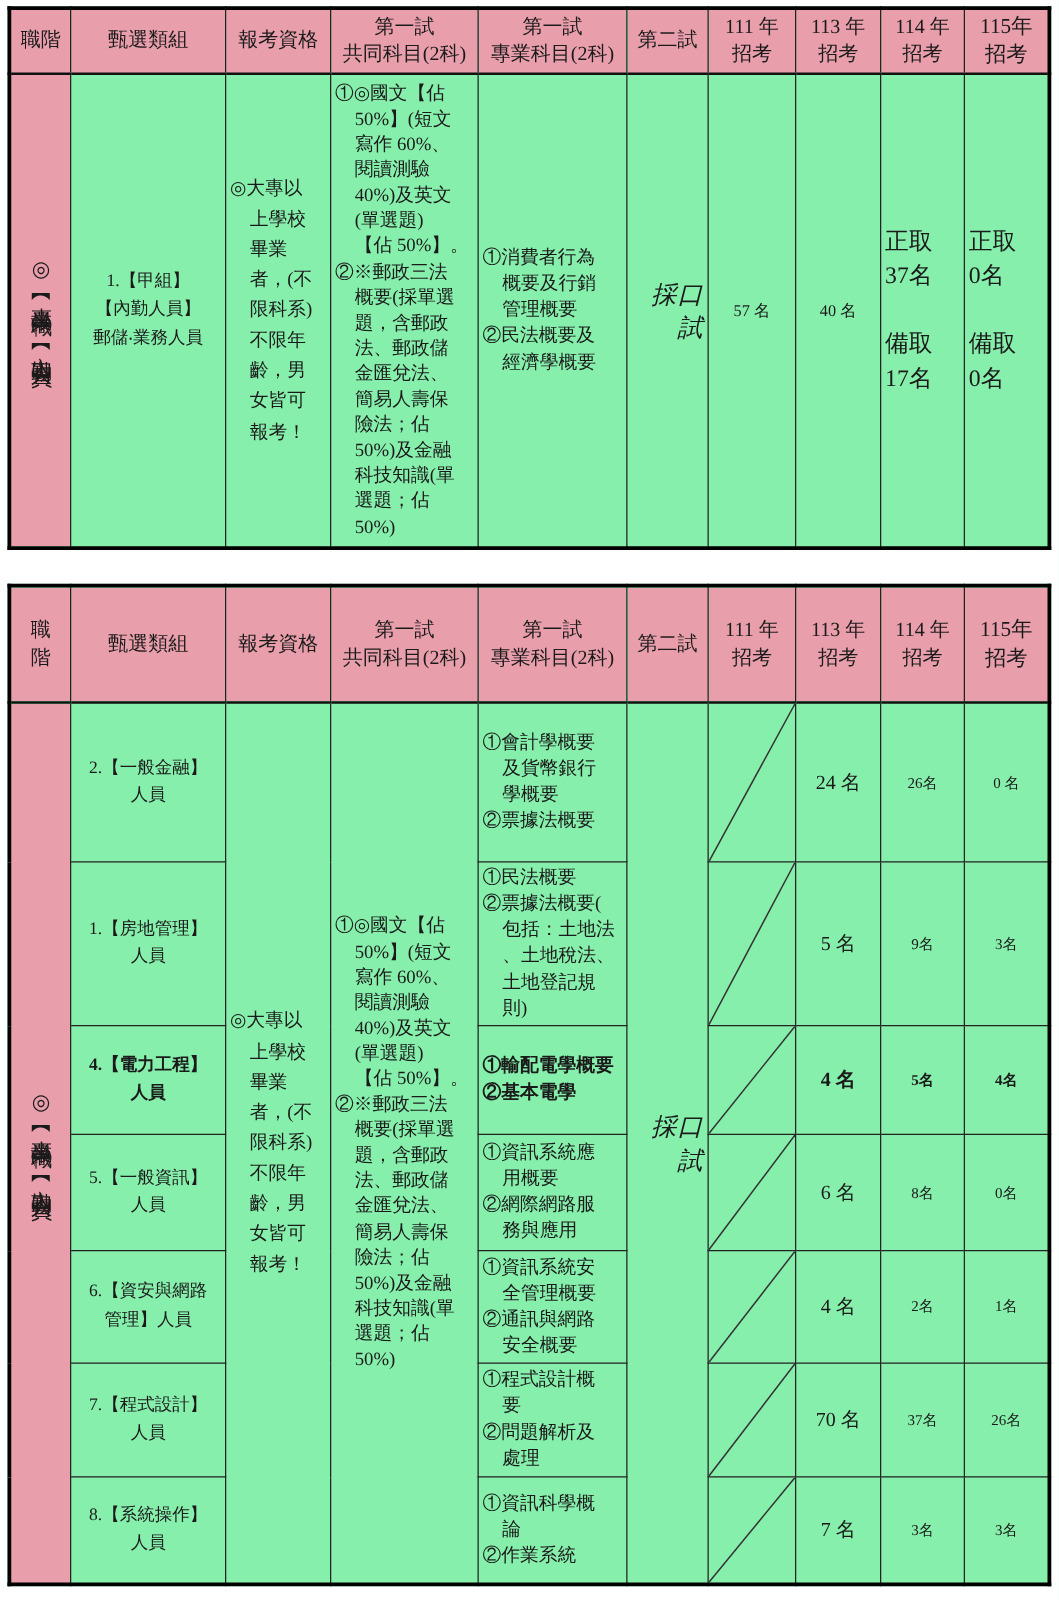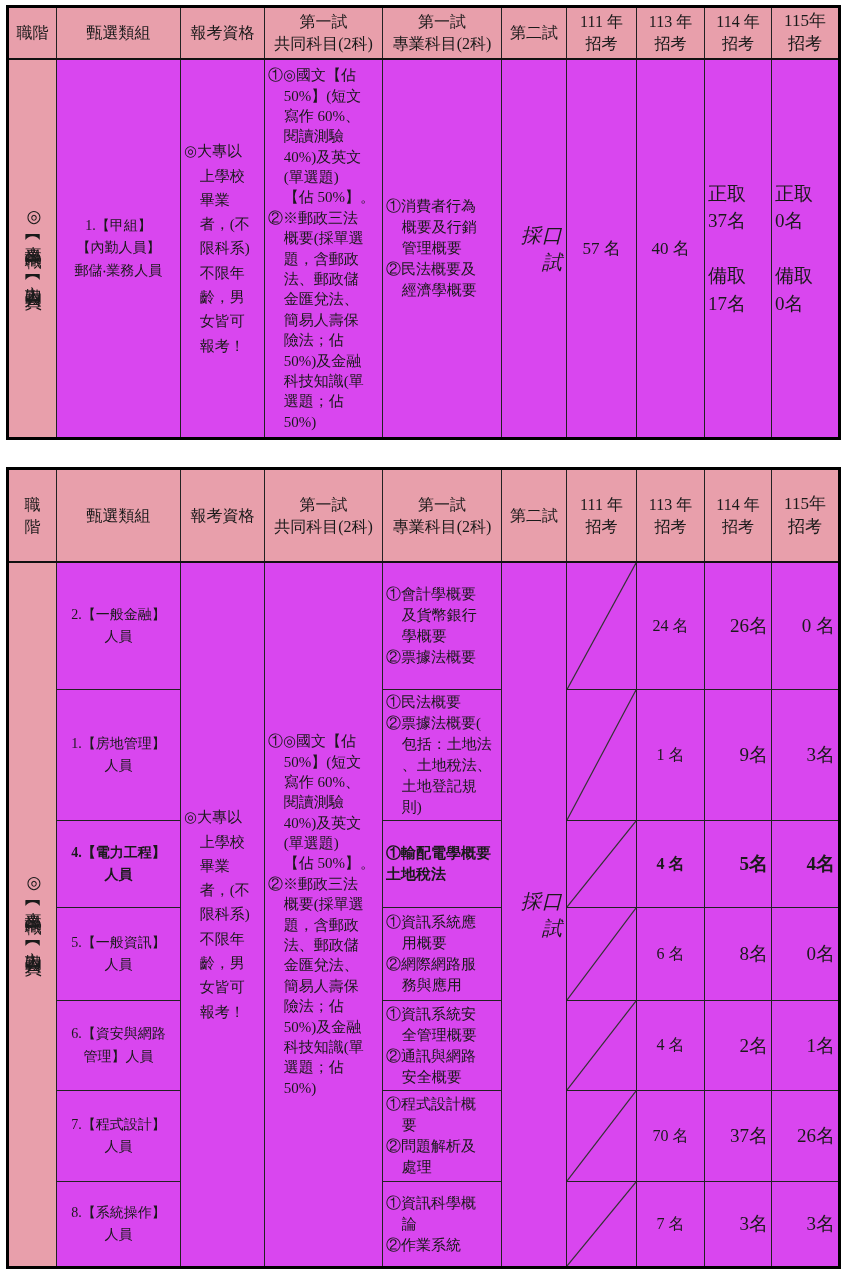--- a/index.html
+++ b/index.html
@@ -5,21 +5,21 @@
   html,body{margin:0;padding:0;background:#ffffff;}
   body{
     width:847px;height:1280px;overflow:hidden;
     font-family:"Liberation Serif","DejaVu Serif",serif;
     color:#1a1a1a;
   }
   .page{padding:5px 0 0 6px;}
   table.tbl{
     border-collapse:collapse;table-layout:fixed;
     border:3px solid #000;
-    background:#d946ef;
+    background:#86efac;
   }
   table.tbl td{
     border:1.3px solid #222;
     vertical-align:middle;
     padding:2px 3px;
     overflow:hidden;
   }
   .gap{height:27px;}
   
   tr.hdr td{
@@ -50,23 +50,23 @@
     text-indent:-1.05em;
     font-size:15px;
     line-height:1.42;
   }
   td.groupcell{text-align:center;font-size:14px;line-height:1.6;white-space:pre-line;}
   td.qualcell{padding-left:8px;}
   td.qualcell .hang{font-size:15px;line-height:1.62;}
   td.commoncell .hang{line-height:1.36;}
   td.subjcell .hang{line-height:1.4;}
   td.testcell{text-align:right;font-size:20px;letter-spacing:1px;font-style:italic;}
-  td.num{text-align:center;font-size:17px;}
+  td.num{text-align:center;font-size:13px;}
   td.num-sm{text-align:center;font-size:16px;}
-  td.num-lg{text-align:right;font-size:19px;}
+  td.num-lg{text-align:center;font-size:12px;}
   td.takecell{font-size:19px;line-height:1.45;white-space:pre-line;}
   
   td.diagcell{position:relative;padding:0;}
   td.diagcell svg{position:absolute;left:0;top:0;width:100%;height:100%;display:block;}
   td.diagcell line{stroke:#333;stroke-width:1.2;}
   
   tr.t1h{height:50px;}
   tr.t1b{height:380px;}
   
   tr.t2h{height:93px;}
@@ -276,31 +276,31 @@
 包括：土地法
 、土地稅法、
 土地登記規
 則)</div>
       </td>
       <td class="diagcell">
         <svg viewBox="0 0 100 100" preserveAspectRatio="none">
               <line x1="0" y1="100" x2="100" y2="0" vector-effect="non-scaling-stroke"></line>
             </svg>
       </td>
-      <td class="num-sm">1 名</td>
+      <td class="num-sm">5 名</td>
       <td class="num-lg">9名</td>
       <td class="num-lg">3名</td>
     </tr>
 
     <tr class="r4">
       <td class="groupcell">4.【電力工程】
 人員</td>
       <td class="subjcell">
         <div class="hang">①輸配電學概要</div>
-        <div class="hang">土地稅法</div>
+        <div class="hang">②基本電學</div>
       </td>
       <td class="diagcell">
         <svg viewBox="0 0 100 100" preserveAspectRatio="none">
               <line x1="0" y1="100" x2="100" y2="0" vector-effect="non-scaling-stroke"></line>
             </svg>
       </td>
       <td class="num-sm">4 名</td>
       <td class="num-lg">5名</td>
       <td class="num-lg">4名</td>
     </tr>

